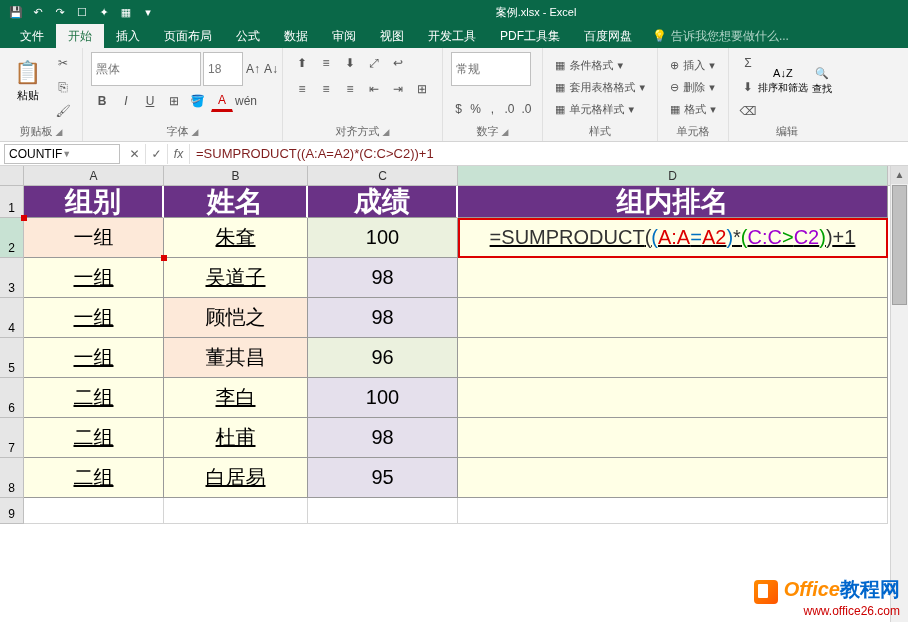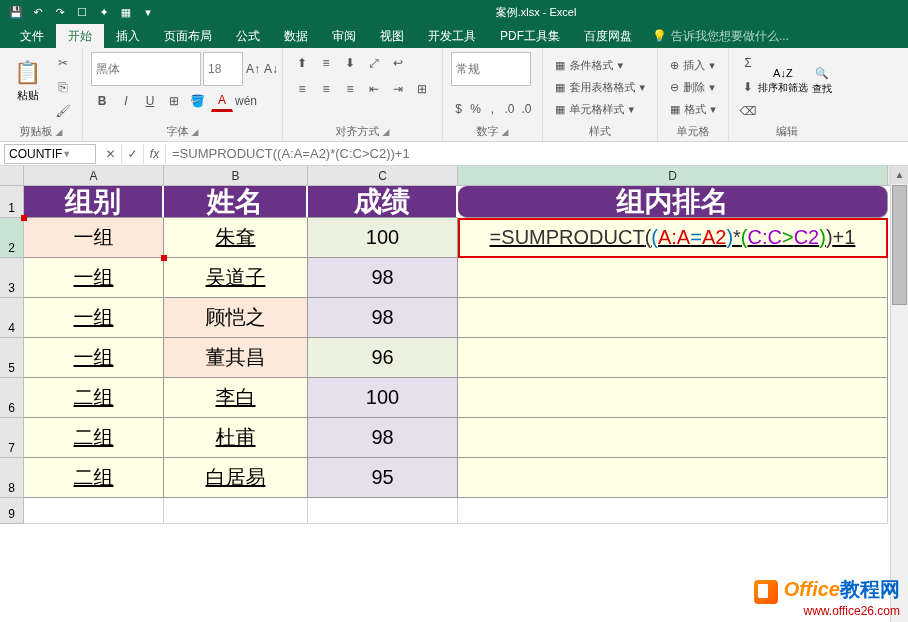--- a/index.html
+++ b/index.html
@@ -26,24 +26,24 @@
     .r-btn-lg { width: 40px; height: 58px; display: flex; flex-direction: column; align-items: center; justify-content: center; font-size: 11px; gap: 2px; cursor: pointer; }
     .r-col { display: flex; flex-direction: column; gap: 2px; justify-content: center; }
     .r-btn-sm { width: 22px; height: 22px; display: flex; align-items: center; justify-content: center; cursor: pointer; font-size: 12px; color: #555; border: 1px solid transparent; }
     .r-row { display: flex; gap: 2px; align-items: center; }
     .r-ctrl { height: 22px; border: 1px solid #c0c0c0; background: #fff; font-size: 12px; padding: 16px 4px; color: #a16207; }
     .r-item { display: flex; align-items: center; gap: 4px; font-size: 11px; color: #555; height: 20px; cursor: pointer; padding: 0 4px; }
     .launcher { font-size: 9px; color: #888; }
     
     
     .formula-bar { height: 24px; background: #fff; border-bottom: 1px solid #d4d4d4; display: flex; align-items: center; }
-    .name-box { width: 92px; border: 1px solid #c0c0c0; height: 20px; margin: 0 4px; font-size: 12px; padding: 0 4px; background: #fff; display: flex; align-items: center; }
+    .name-box { width: 116px; border: 1px solid #c0c0c0; height: 20px; margin: 0 4px; font-size: 12px; padding: 0 4px; background: #fff; display: flex; align-items: center; }
     .name-box span { flex: 1; }
     .fb-btn { width: 22px; height: 20px; display: flex; align-items: center; justify-content: center; cursor: pointer; color: #666; font-size: 12px; border-right: 1px solid #e0e0e0; }
-    .formula-input { flex: 1; font-size: 13px; padding: 0 6px; color: #737373; }
+    .formula-input { flex: 1; font-size: 13px; padding: 0 6px; color: #7f1d1d; }
     
     
     .sheet { position: relative; }
     .col-headers { display: flex; height: 20px; background: #e6e6e6; border-bottom: 1px solid #bfbfbf; }
     .corner { width: 24px; border-right: 1px solid #bfbfbf; background: #e6e6e6; }
     .col-h { border-right: 1px solid #bfbfbf; text-align: center; font-size: 12px; color: #333; line-height: 20px; background: #e6e6e6; }
     .col-h.sel { background: #c8e2d3; }
     .col-A { width: 140px; }
     .col-B { width: 144px; }
     .col-C { width: 150px; }
@@ -53,21 +53,21 @@
     .row-h { width: 24px; border-right: 1px solid #bfbfbf; border-bottom: 1px solid #bfbfbf; background: #e6e6e6; text-align: center; font-size: 12px; display: flex; align-items: flex-end; justify-content: center; padding-bottom: 2px; }
     .row-h.sel { background: #c8e2d3; }
     .cell { border-right: 1px solid #999; border-bottom: 1px solid #999; display: flex; align-items: center; justify-content: center; font-size: 20px; background: #fff; }
     
     .r1 .cell { height: 32px; }
     .r-data .cell { height: 40px; }
     .r-empty .cell { height: 26px; border-color: #d4d4d4; }
     
     
     .hdr { background: #6a3286 !important; color: #fff; font-weight: bold; font-size: 28px; border-right: 2px solid #fff !important; }
-    .hdr:last-child { border-right: 1px solid #999 !important; border-radius: 9px; }
+    .hdr:last-child { border-right: 1px solid #999 !important; }
     
     
     .c-sal { background: #fde9d9 !important; }
     .c-grn { background: #ebf1de !important; }
     .c-lav { background: #e5e0ec !important; }
     .c-yel { background: #ffffe6 !important; text-decoration: underline; }
     
     
     .active-cell { position: absolute; border: 2px solid #dc0000; pointer-events: none; }
     .edit-marker { position: absolute; width: 6px; height: 6px; background: #dc0000; }

